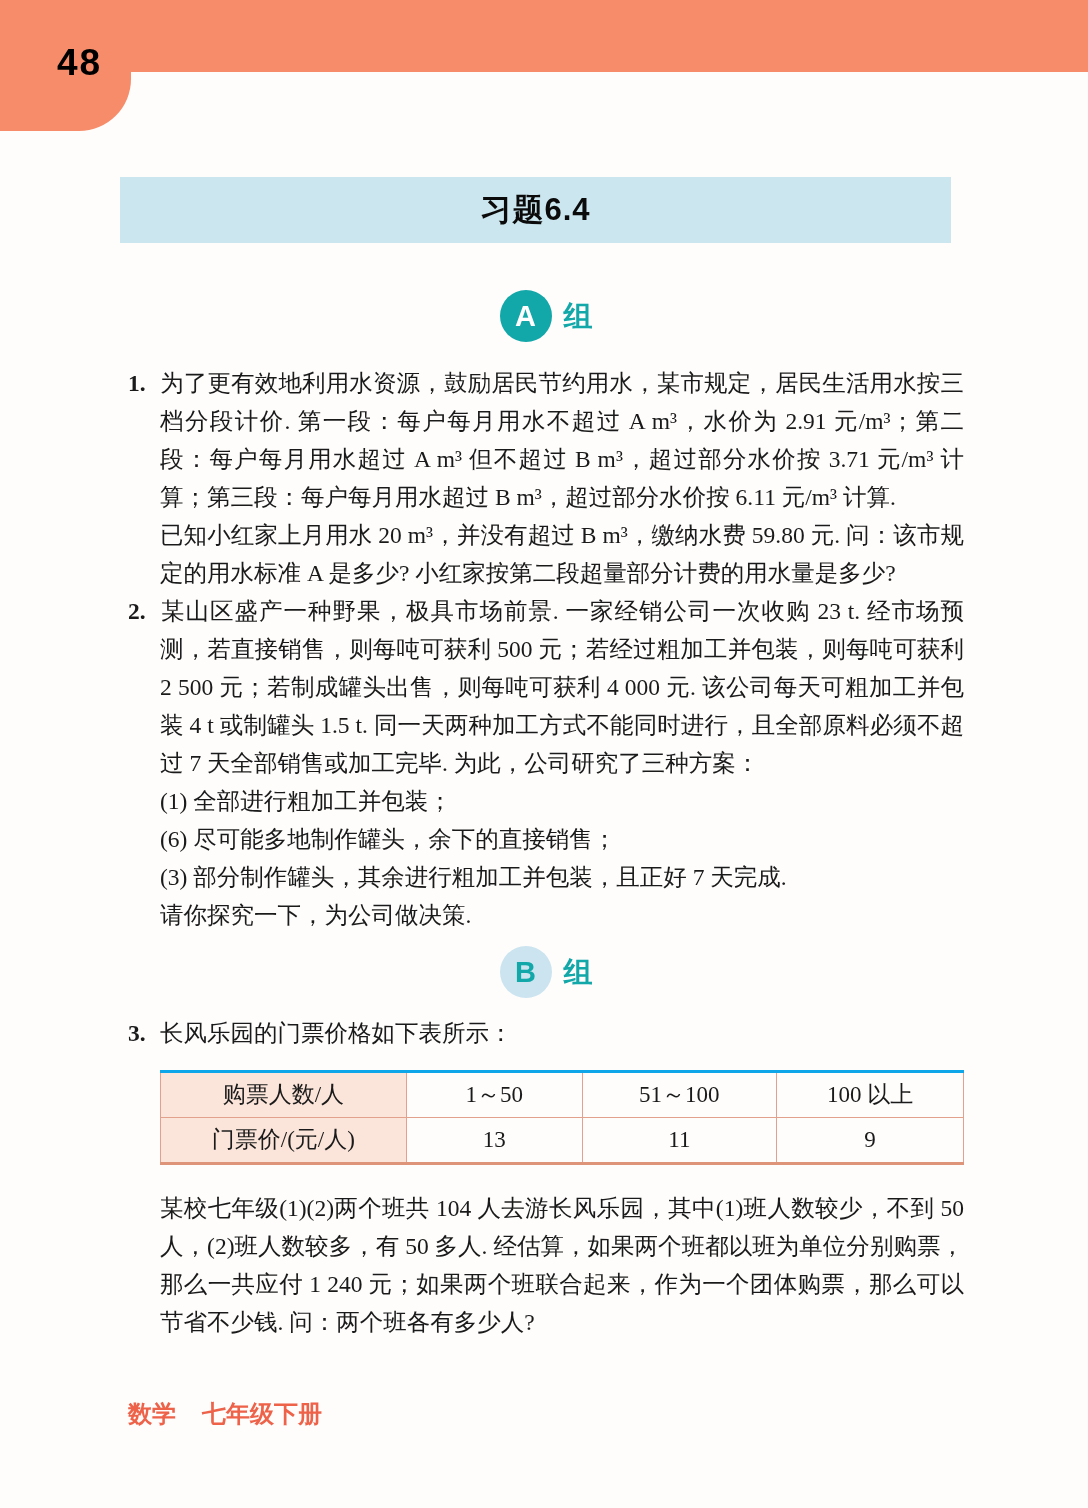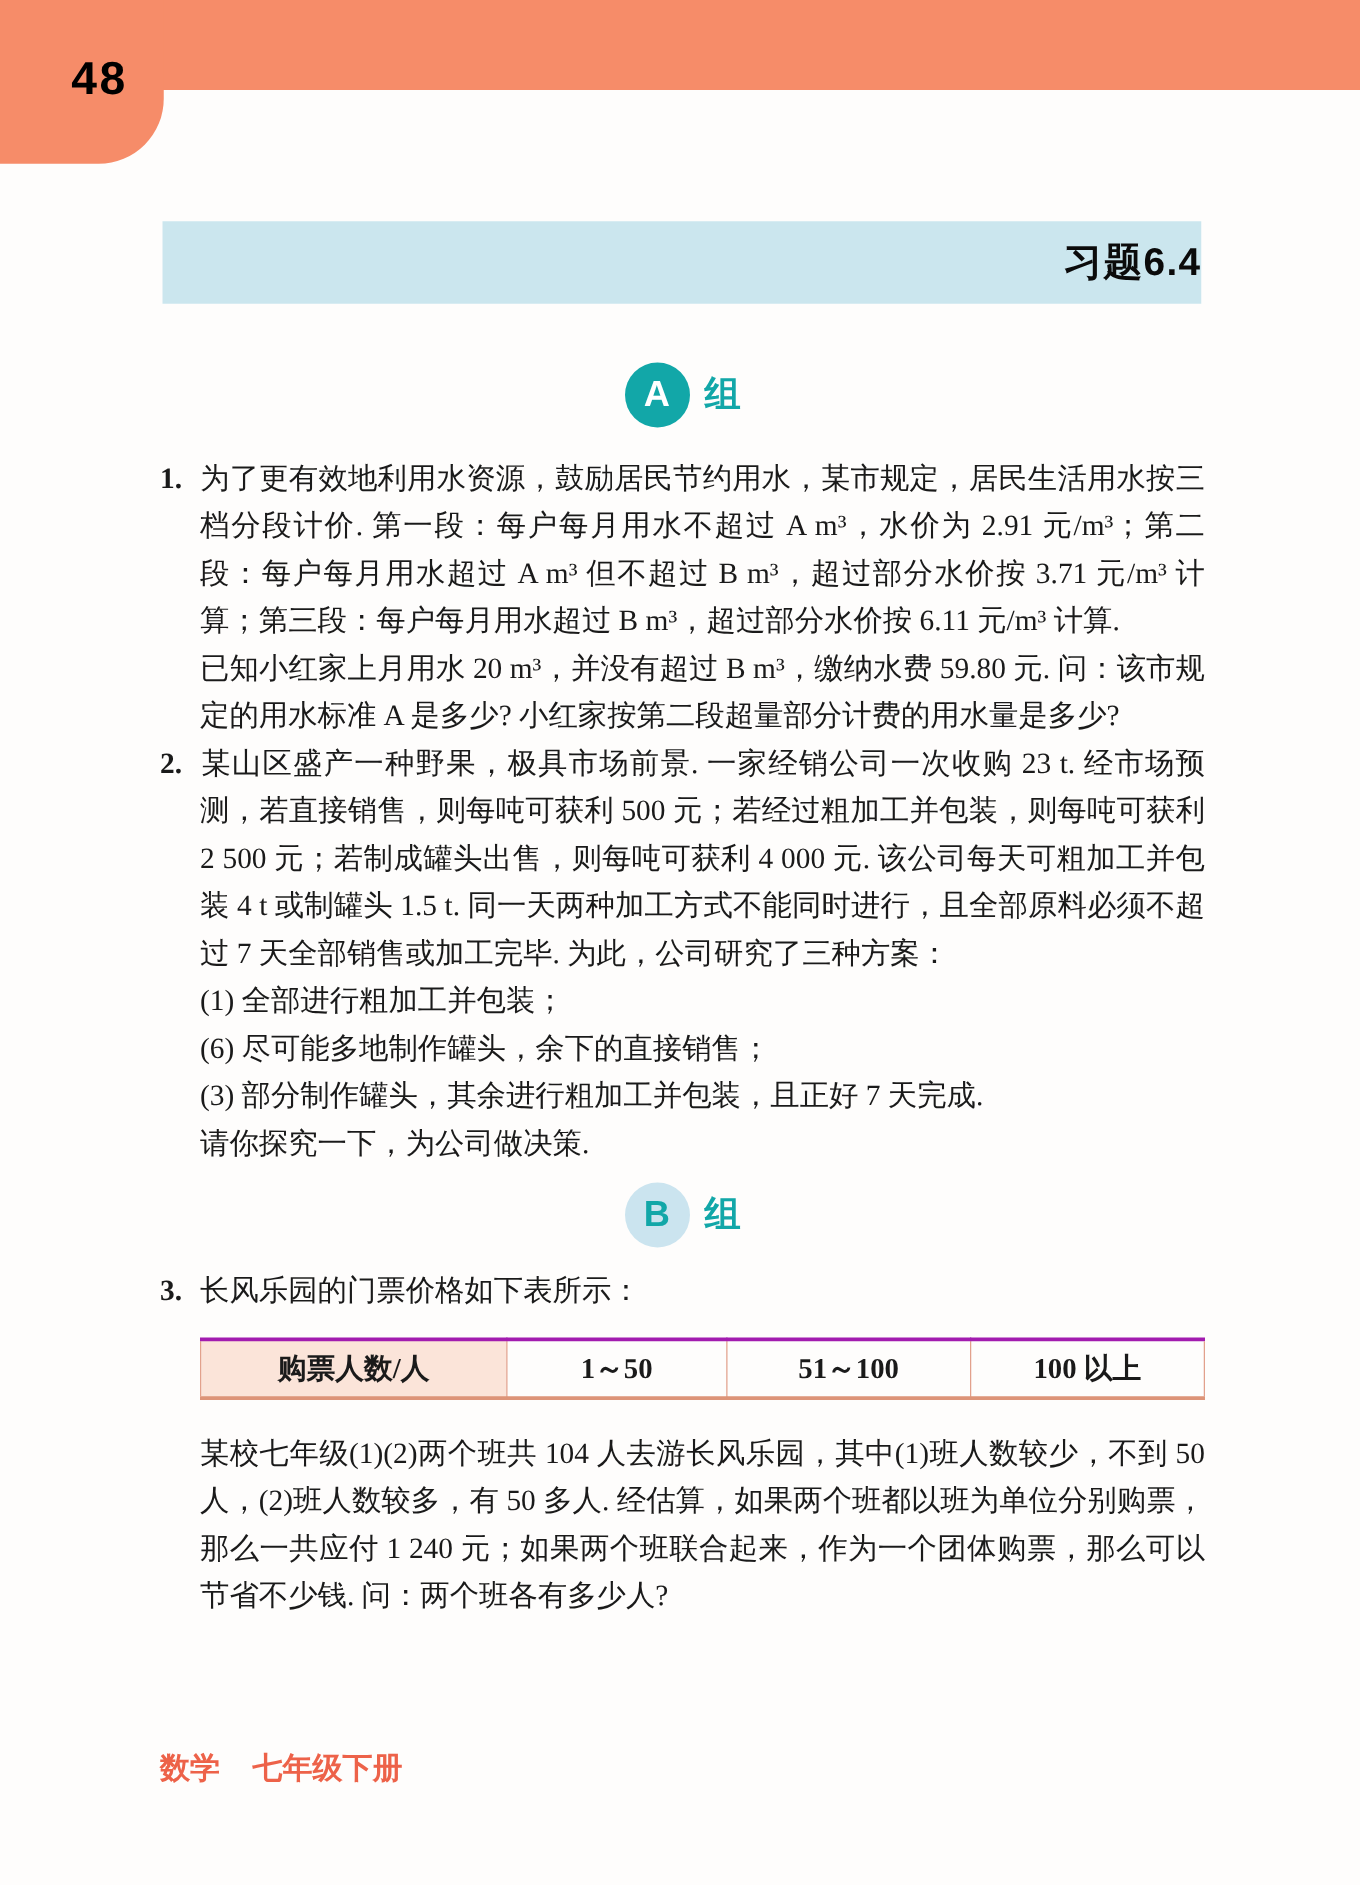--- a/index.html
+++ b/index.html
@@ -9,22 +9,22 @@
     overflow:hidden;
   }
   
   .top-band{position:absolute;top:0;left:0;width:1088px;height:72px;background:#f68c69;}
   .top-blob{position:absolute;top:0;left:0;width:131px;height:131px;background:#f68c69;
     border-bottom-right-radius:52px;}
   .page-num{position:absolute;top:42px;left:57px;color:#000000;
     font-family:"Liberation Sans","DejaVu Sans",sans-serif;font-weight:bold;
     font-size:37px;letter-spacing:2px;}
   
-  .banner{position:absolute;left:130px;top:177px;width:831px;height:66px;background:#cbe6ee;
-    display:flex;align-items:center;justify-content:flex-end;}
+  .banner{position:absolute;left:120px;top:177px;width:831px;height:66px;background:#cbe6ee;
+    display:flex;align-items:center;justify-content:center;}
   .banner-title{font-family:"Liberation Sans","DejaVu Sans",sans-serif;font-weight:bold;
     font-size:31px;color:#0b0b0b;letter-spacing:1px;}
   
   .content{position:absolute;left:128px;top:290px;width:836px;
     font-size:23.5px;line-height:38px;text-align:justify;}
   .group-row{display:flex;align-items:center;justify-content:center;height:52px;
     margin:0 0 22px 0;}
   .group-row.b{margin:12px 0 16px 0;}
   .badge{width:52px;height:52px;border-radius:50%;display:flex;align-items:center;
     justify-content:center;font-family:"Liberation Sans","DejaVu Sans",sans-serif;
@@ -32,21 +32,21 @@
   .badge.a{background:#12a7a8;color:#ffffff;}
   .badge.b{background:#cbe4ef;color:#12a7a8;}
   .badge-suffix{font-family:"Liberation Sans","DejaVu Sans",sans-serif;font-weight:bold;
     font-size:29px;color:#12a7a8;margin-left:12px;}
   p{margin:0;}
   .prob-first{padding-left:32px;}
   .num{display:inline-block;width:32px;margin-left:-32px;font-weight:bold;}
   .cont{padding-left:32px;}
   
   table{border-collapse:collapse;margin:18px 0 24px 32px;
-    border-top:3px solid #a21caf;border-bottom:3px solid #dd9478;font-weight:bold;}
+    border-top:3px solid #0ea5e9;border-bottom:3px solid #dd9478;}
   td{border:1.5px solid #e2a18c;height:44px;text-align:center;font-size:23px;padding:0;}
   td.hdr{background:#fbe4d9;width:252px;}
   td.c1{width:181px;}  td.c2{width:200px;}  td.c3{width:192px;}
   
   .footer{position:absolute;left:128px;top:1398px;display:flex;gap:26px;
     font-family:"Liberation Sans","DejaVu Sans",sans-serif;font-weight:bold;
     font-size:24px;color:#ed6249;}
 </style>
 </head>
 <body>
@@ -87,20 +87,26 @@
   <p class="prob-first"><span class="num">3.</span><span>长风乐园的门票价格如下表所示：</span></p>
 
   <table>
     <tbody>
         <tr>
       <td class="hdr">购票人数/人</td>
       <td class="c1">1～50</td>
       <td class="c2">51～100</td>
       <td class="c3">100 以上</td>
     </tr>
+    <tr>
+      <td class="hdr">门票价/(元/人)</td>
+      <td class="c1">13</td>
+      <td class="c2">11</td>
+      <td class="c3">9</td>
+    </tr>
   </tbody>
     </table>
 
   <p class="cont">某校七年级(1)(2)两个班共 104 人去游长风乐园，其中(1)班人数较少，不到 50 人，(2)班人数较多，有 50 多人. 经估算，如果两个班都以班为单位分别购票，那么一共应付 1 240 元；如果两个班联合起来，作为一个团体购票，那么可以节省不少钱. 问：两个班各有多少人?</p>
 
 
 </div>
 
 <div class="footer">
   <span>数学</span>

